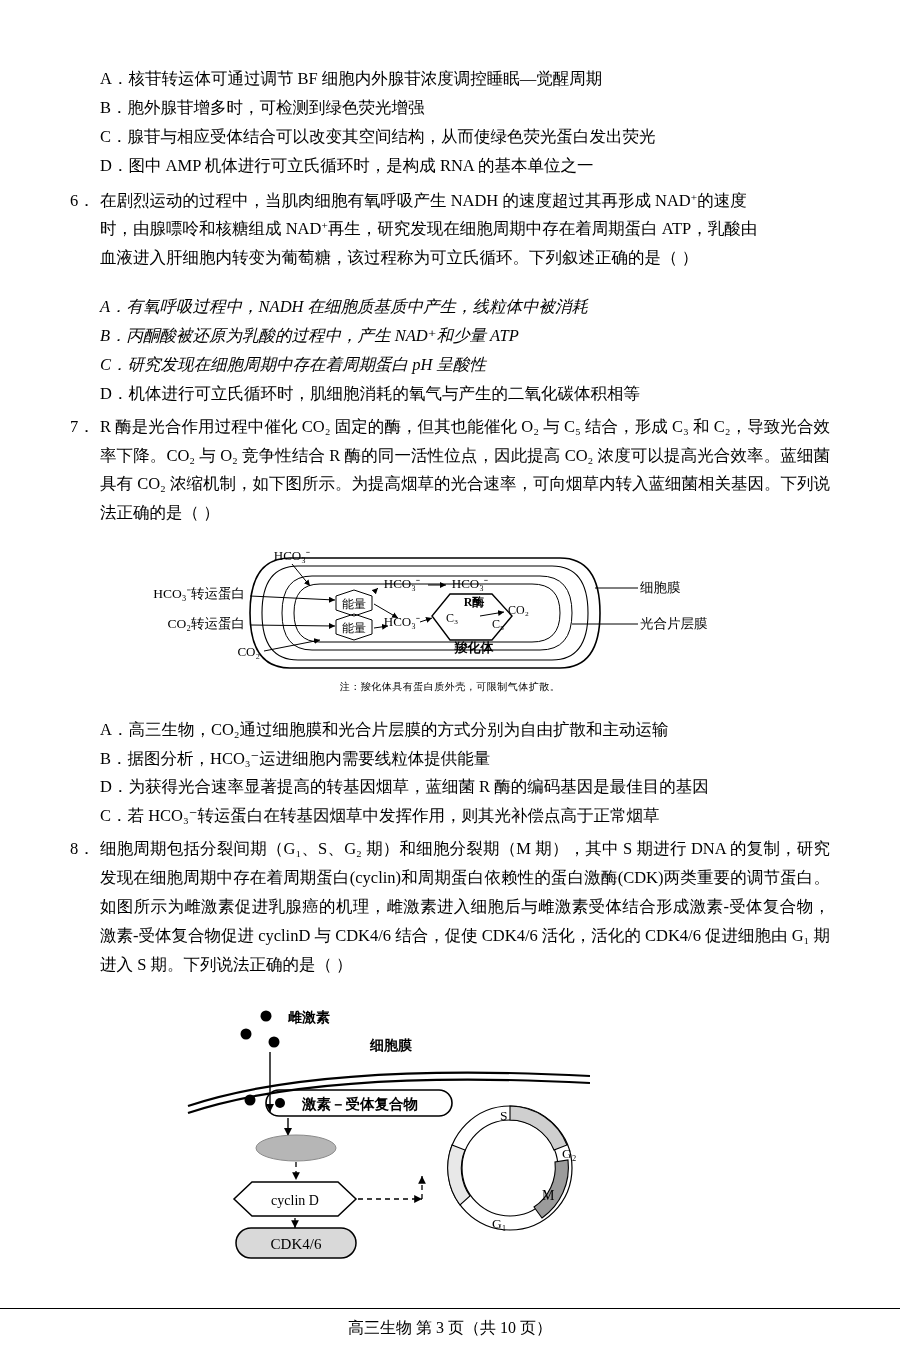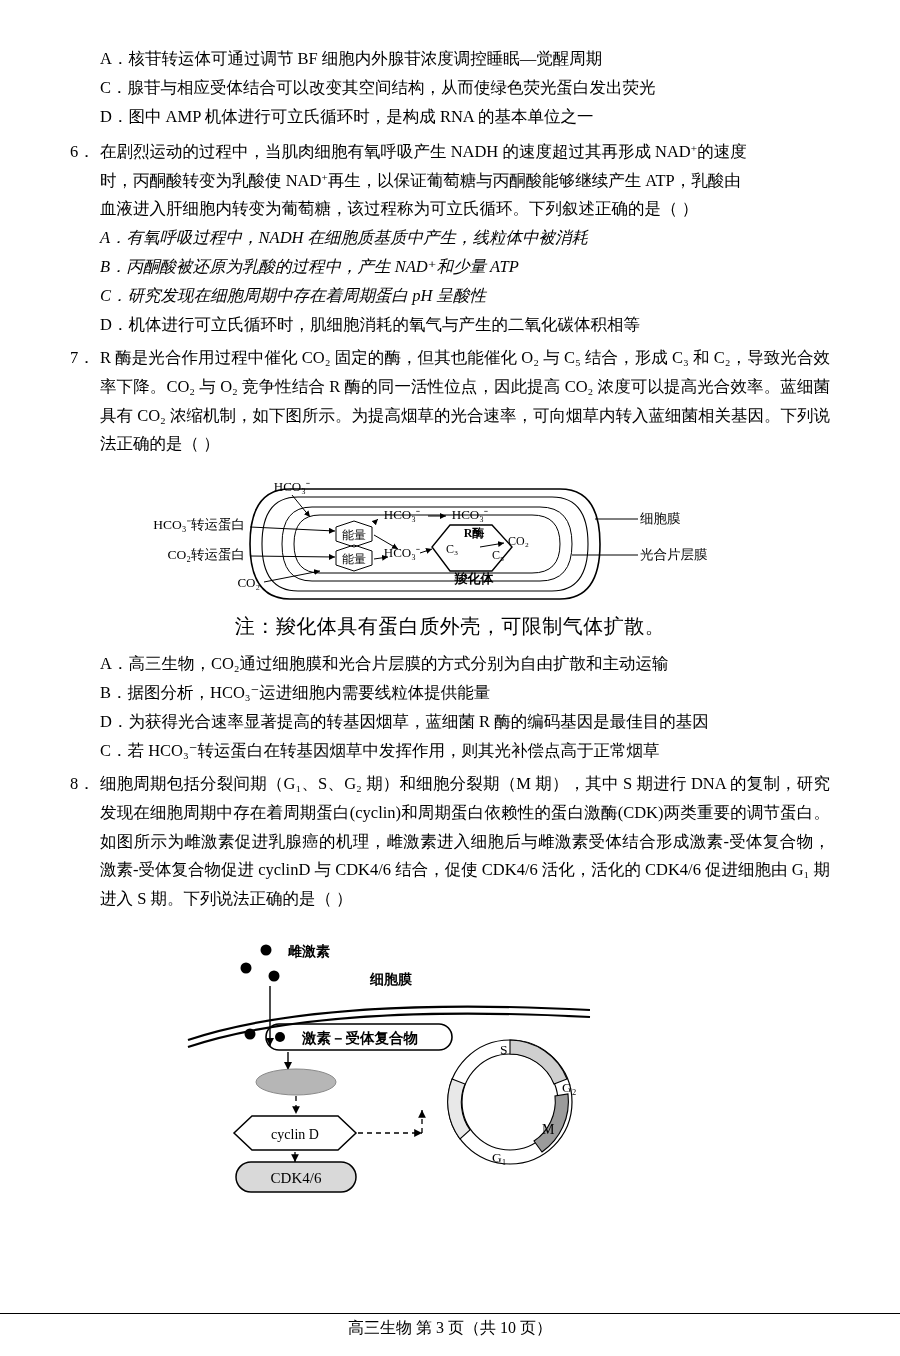--- a/index.html
+++ b/index.html
@@ -35,73 +35,76 @@
     text-align: left;
   }
   .q-body {
     margin-left: 30px;
     text-align: justify;
     text-justify: inter-ideograph;
   }
   .opt {
     margin-left: 30px;
     text-align: justify;
+    margin-top: 20px;
   }
   .opt-row {
     display: block;
     white-space: normal;
   }
   .italic {
     font-style: italic;
   }
   sup {
     font-size: 0.68em;
     vertical-align: 0.45em;
   }
   .figure-wrap {
     text-align: center;
     margin: 20px 0 2px 0;
   }
   .note {
     text-align: center;
-    font-size: 20px;
+    font-size: 10px;
     font-family: "Liberation Serif", serif;
     letter-spacing: 0.5px;
     margin-top: -2px;
     margin-bottom: 6px;
   }
   .footer {
     position: absolute;
     left: 0;
     bottom: 0;
     width: 900px;
     border-top: 1.6px solid #000;
     text-align: center;
     font-size: 16px;
+    padding-top: 5px;
     padding-bottom: 14px;
     box-sizing: border-box;
   }
   .fig-svg { display: block; margin: 0 auto; }
 </style>
 </head>
 <body>
 
 <div class="page">
 
   <div class="opt" style="margin-left:30px;">
     <div class="opt-row">A．核苷转运体可通过调节 BF 细胞内外腺苷浓度调控睡眠—觉醒周期</div>
+    <div class="opt-row">B．胞外腺苷增多时，可检测到绿色荧光增强</div>
     <div class="opt-row">C．腺苷与相应受体结合可以改变其空间结构，从而使绿色荧光蛋白发出荧光</div>
     <div class="opt-row">D．图中 AMP 机体进行可立氏循环时，是构成 RNA 的基本单位之一</div>
   </div>
 
   <div class="q" style="margin-top:6px;">
     <span class="q-num">6．</span>
     <div class="q-body">
       <span>在剧烈运动的过程中，当肌肉细胞有氧呼吸产生 NADH 的速度超过其再形成 NAD</span><sup>+</sup><span>的速度</span><br>
-      <span>时，丙酮酸转变为乳酸使 NAD</span><sup>+</sup><span>再生，以保证葡萄糖与丙酮酸能够继续产生 ATP，乳酸由</span><br>
+      <span>时，由腺嘌呤和核糖组成 NAD</span><sup>+</sup><span>再生，研究发现在细胞周期中存在着周期蛋白 ATP，乳酸由</span><br>
       <span>血液进入肝细胞内转变为葡萄糖，该过程称为可立氏循环。下列叙述正确的是（       ）</span>
     </div>
     <div class="q-body opt" style="margin-left:30px;">
       <div class="opt-row italic">A．有氧呼吸过程中，NADH 在细胞质基质中产生，线粒体中被消耗</div>
       <div class="opt-row italic">B．丙酮酸被还原为乳酸的过程中，产生 NAD⁺和少量 ATP</div>
       <div class="opt-row italic">C．研究发现在细胞周期中存在着周期蛋白 pH 呈酸性</div>
       <div class="opt-row">D．机体进行可立氏循环时，肌细胞消耗的氧气与产生的二氧化碳体积相等</div>
     </div>
   </div>
 

